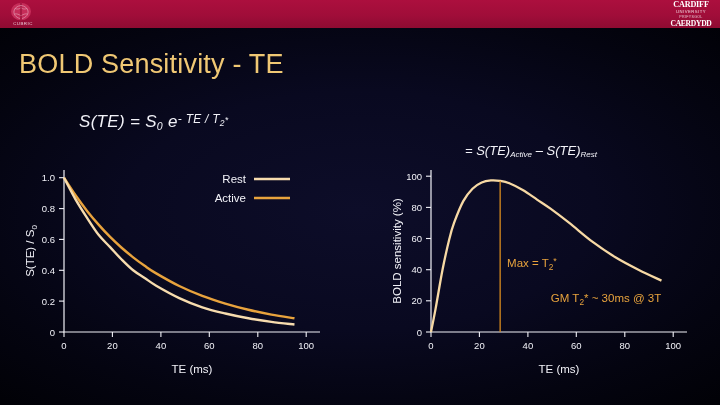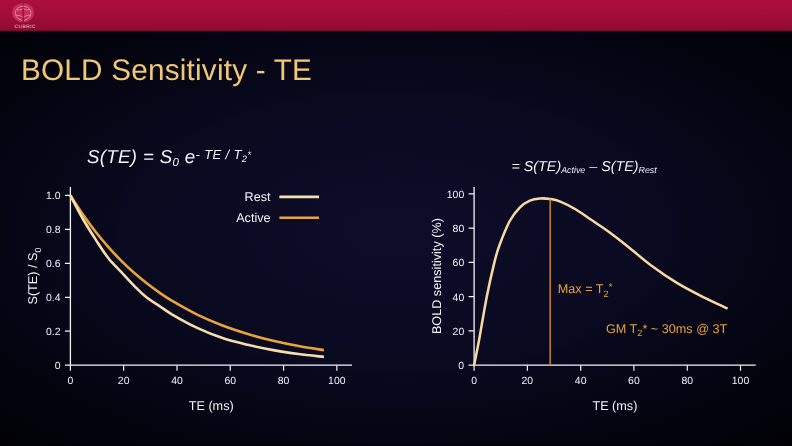--- a/index.html
+++ b/index.html
@@ -63,21 +63,21 @@
   #slide-title {
     position: absolute; left: 19px; top: 49px;
     font-size: 27px; color: #f0c874;
     letter-spacing: .2px;
   }
 
   
   .eqn { color: #f2f2f8; font-style: italic; white-space: nowrap; }
   #eq-left {
     position: absolute; left: 79px; top: 112px;
-    font-size: 17px; letter-spacing: .3px; margin-top: 21px;
+    font-size: 17px; letter-spacing: .3px;
   }
   #eq-right-1 {
     position: absolute; left: 432px; top: 101px;
     font-size: 15.5px;
   }
   #eq-right-2 {
     position: absolute; left: 465px; top: 143px;
     font-size: 13px;
   }
   .sub { font-size: .62em; vertical-align: -0.28em; font-style: italic; }
@@ -115,20 +115,26 @@
         <path d="M22 7 C30 8 35 12 36 18 C37 25 32 31 24 33" fill="none" stroke="#e8a7bd" stroke-width="1.5" opacity=".85"></path>
         <path d="M10 13 C15 15 18 14 21 12" fill="none" stroke="#f0c3d2" stroke-width="1.2" opacity=".8"></path>
         <path d="M34 13 C29 15 26 14 23 12" fill="none" stroke="#f0c3d2" stroke-width="1.2" opacity=".8"></path>
         <path d="M9 24 C14 23 18 25 21 27" fill="none" stroke="#f0c3d2" stroke-width="1.2" opacity=".8"></path>
         <path d="M35 24 C30 23 26 25 23 27" fill="none" stroke="#f0c3d2" stroke-width="1.2" opacity=".8"></path>
       </svg>
       <div class="cubric-text">CUBRIC</div>
     </div>
 
 
+    <div id="logo-cardiff">
+      <div class="ln1">CARDIFF</div>
+      <div class="ln2">UNIVERSITY</div>
+      <div class="ln3">PRIFYSGOL</div>
+      <div class="ln4">CAERDYDD</div>
+    </div>
   </div>
 
   <div id="slide-title">BOLD Sensitivity - TE</div>
 
   <div id="eq-left" class="eqn">
     <span>S(TE) = S</span><span class="sub">0</span><span> e</span><span class="small-exp">- TE / T</span><span style="font-size:.50em; vertical-align:.08em">2</span><span style="font-size:.52em; vertical-align:.45em">*</span>
   </div>
 
   <div id="eq-right-2" class="eqn">
     <span>= S(TE)</span><span class="sub">Active</span><span> – S(TE)</span><span class="sub">Rest</span>

